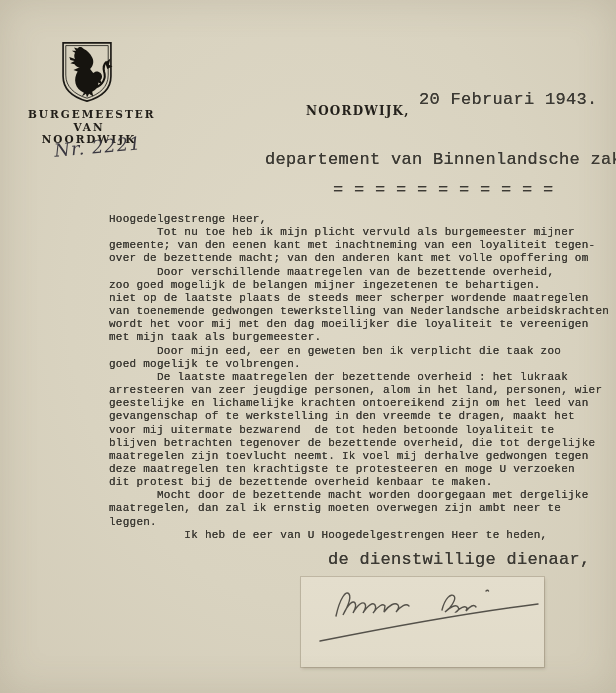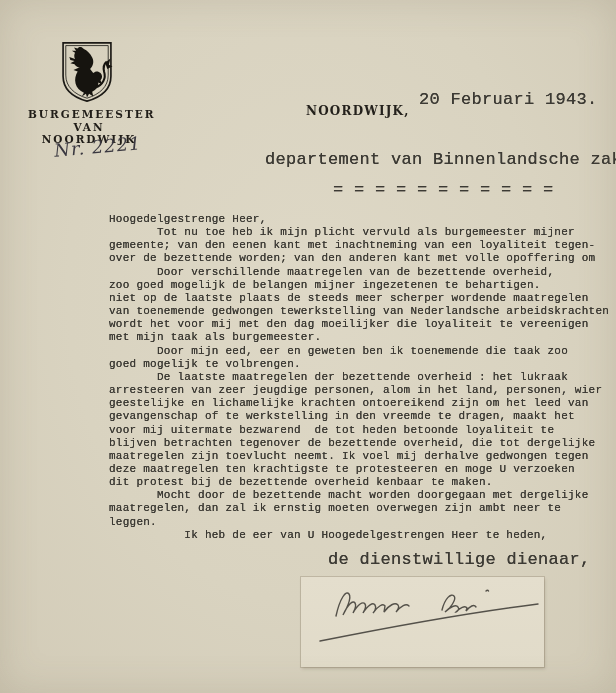--- a/index.html
+++ b/index.html
@@ -99,28 +99,28 @@
   <div class="place">NOORDWIJK,</div>
   <div class="date typed">20 Februari 1943.</div>
 
   <div class="addr2 typed">departement van Binnenlandsche zaken,</div>
   <div class="addr-underline typed">= = = = = = = = = = =</div>
 
   <div class="body-block">
       <div class="body-line">Hoogedelgestrenge Heer,</div>
       <div class="body-line">       Tot nu toe heb ik mijn plicht vervuld als burgemeester mijner</div>
       <div class="body-line">gemeente; van den eenen kant met inachtneming van een loyaliteit tegen-</div>
-      <div class="body-line">over de bezettende worden; van den anderen kant met volle opoffering om</div>
+      <div class="body-line">over de bezettende macht; van den anderen kant met volle opoffering om</div>
       <div class="body-line">       Door verschillende maatregelen van de bezettende overheid,</div>
       <div class="body-line">zoo goed mogelijk de belangen mijner ingezetenen te behartigen.</div>
       <div class="body-line">niet op de laatste plaats de steeds meer scherper wordende maatregelen</div>
       <div class="body-line">van toenemende gedwongen tewerkstelling van Nederlandsche arbeidskrachten</div>
       <div class="body-line">wordt het voor mij met den dag moeilijker die loyaliteit te vereenigen</div>
       <div class="body-line">met mijn taak als burgemeester.</div>
-      <div class="body-line">       Door mijn eed, eer en geweten ben ik toenemende die taak zoo</div>
+      <div class="body-line">       Door mijn eed, eer en geweten ben ik verplicht die taak zoo</div>
       <div class="body-line">goed mogelijk te volbrengen.</div>
       <div class="body-line">       De laatste maatregelen der bezettende overheid : het lukraak</div>
       <div class="body-line">arresteeren van zeer jeugdige personen, alom in het land, personen, wier</div>
       <div class="body-line">geestelijke en lichamelijke krachten ontoereikend zijn om het leed van</div>
       <div class="body-line">gevangenschap of te werkstelling in den vreemde te dragen, maakt het</div>
       <div class="body-line">voor mij uitermate bezwarend  de tot heden betoonde loyaliteit te</div>
       <div class="body-line">blijven betrachten tegenover de bezettende overheid, die tot dergelijke</div>
       <div class="body-line">maatregelen zijn toevlucht neemt. Ik voel mij derhalve gedwongen tegen</div>
       <div class="body-line">deze maatregelen ten krachtigste te protesteeren en moge U verzoeken</div>
       <div class="body-line">dit protest bij de bezettende overheid kenbaar te maken.</div>

